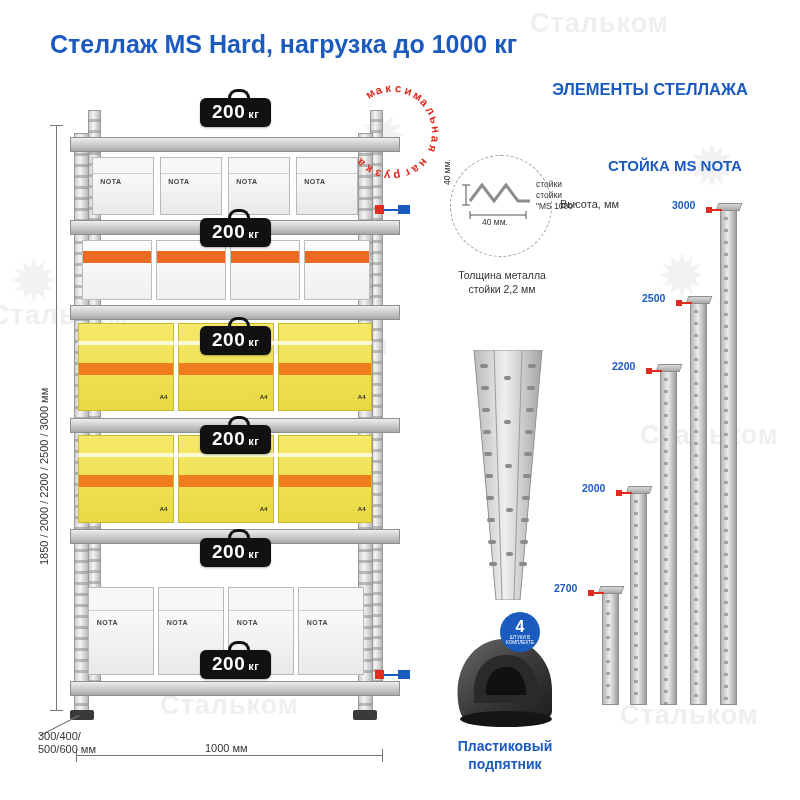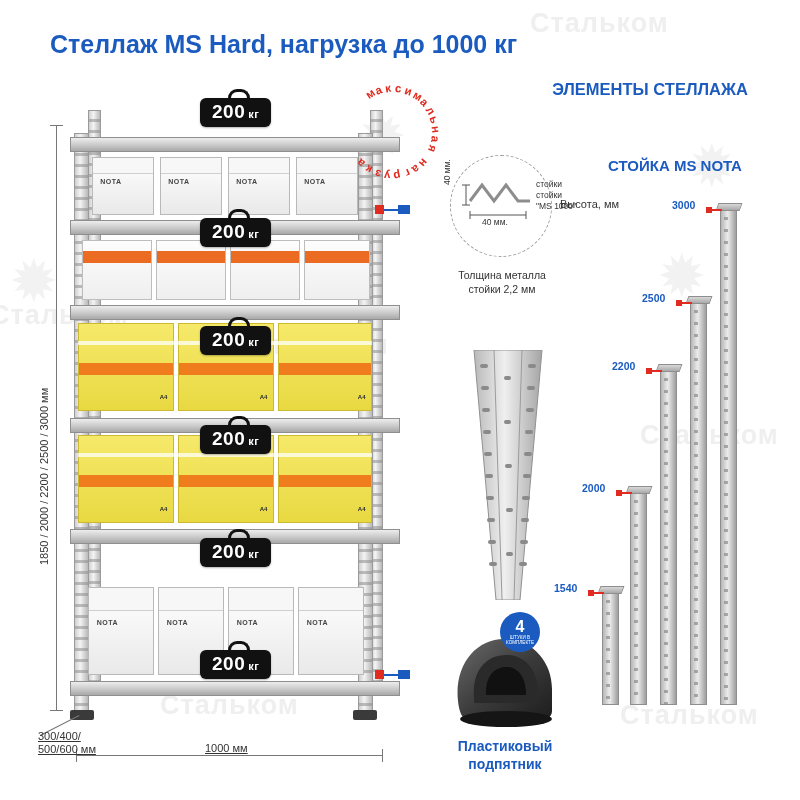--- a/index.html
+++ b/index.html
@@ -124,21 +124,21 @@
     transform-origin:0 0;
   }
 
   
   .dimline{position:absolute;background:#777;}
   .vdim-text{
     position:absolute;left:38px;top:300px;
     font-size:11px;color:#333;
     transform:rotate(-90deg);transform-origin:left top;white-space:nowrap;
   }
-  .hdim-text{position:absolute;font-size:11px;color:#333;white-space:nowrap;text-decoration:underline;}
+  .hdim-text{position:absolute;font-size:11px;color:#333;white-space:nowrap;}
   .tick{position:absolute;width:1px;background:#777;}
 
   
   .profile-box{position:absolute;left:440px;top:155px;width:120px;height:130px;}
   .profile-circle{
     position:absolute;left:10px;top:0;width:100px;height:100px;
     border:1px dashed #9c9c9c;border-radius:50%;
   }
   .profile-note{
     position:absolute;left:432px;top:268px;width:140px;text-align:center;
@@ -517,21 +517,21 @@
     <div class="pm-dot" style="left:36px;top:295px;"></div>
     <div class="pm-line" style="left:36px;top:297px;width:16px;"></div>
     <div class="pm" style="left:2px;top:287px;">2000</div>
 
     <div class="tall-post" style="left:22px;top:395px;height:115px;">
         <div class="hl"></div>
         <div class="top"></div>
       </div>
     <div class="pm-dot" style="left:8px;top:395px;"></div>
     <div class="pm-line" style="left:8px;top:397px;width:16px;"></div>
-    <div class="pm" style="left:-26px;top:387px;">1540</div>
+    <div class="pm" style="left:-26px;top:387px;">2700</div>
   </div>
 
   <div class="dimline" style="left:76px;top:755px;width:306px;height:1px;"></div>
   <div class="tick" style="left:76px;top:749px;height:13px;"></div>
   <div class="tick" style="left:382px;top:749px;height:13px;"></div>
   <div class="hdim-text" style="left:205px;top:742px;">1000 мм</div>
 
   <div class="dimline" style="left:40px;top:735px;width:44px;height:1px;transform:rotate(-27deg);transform-origin:left center;"></div>
   <div class="hdim-text" style="left:38px;top:730px;">300/400/</div>
   <div class="hdim-text" style="left:38px;top:743px;">500/600 мм</div>

